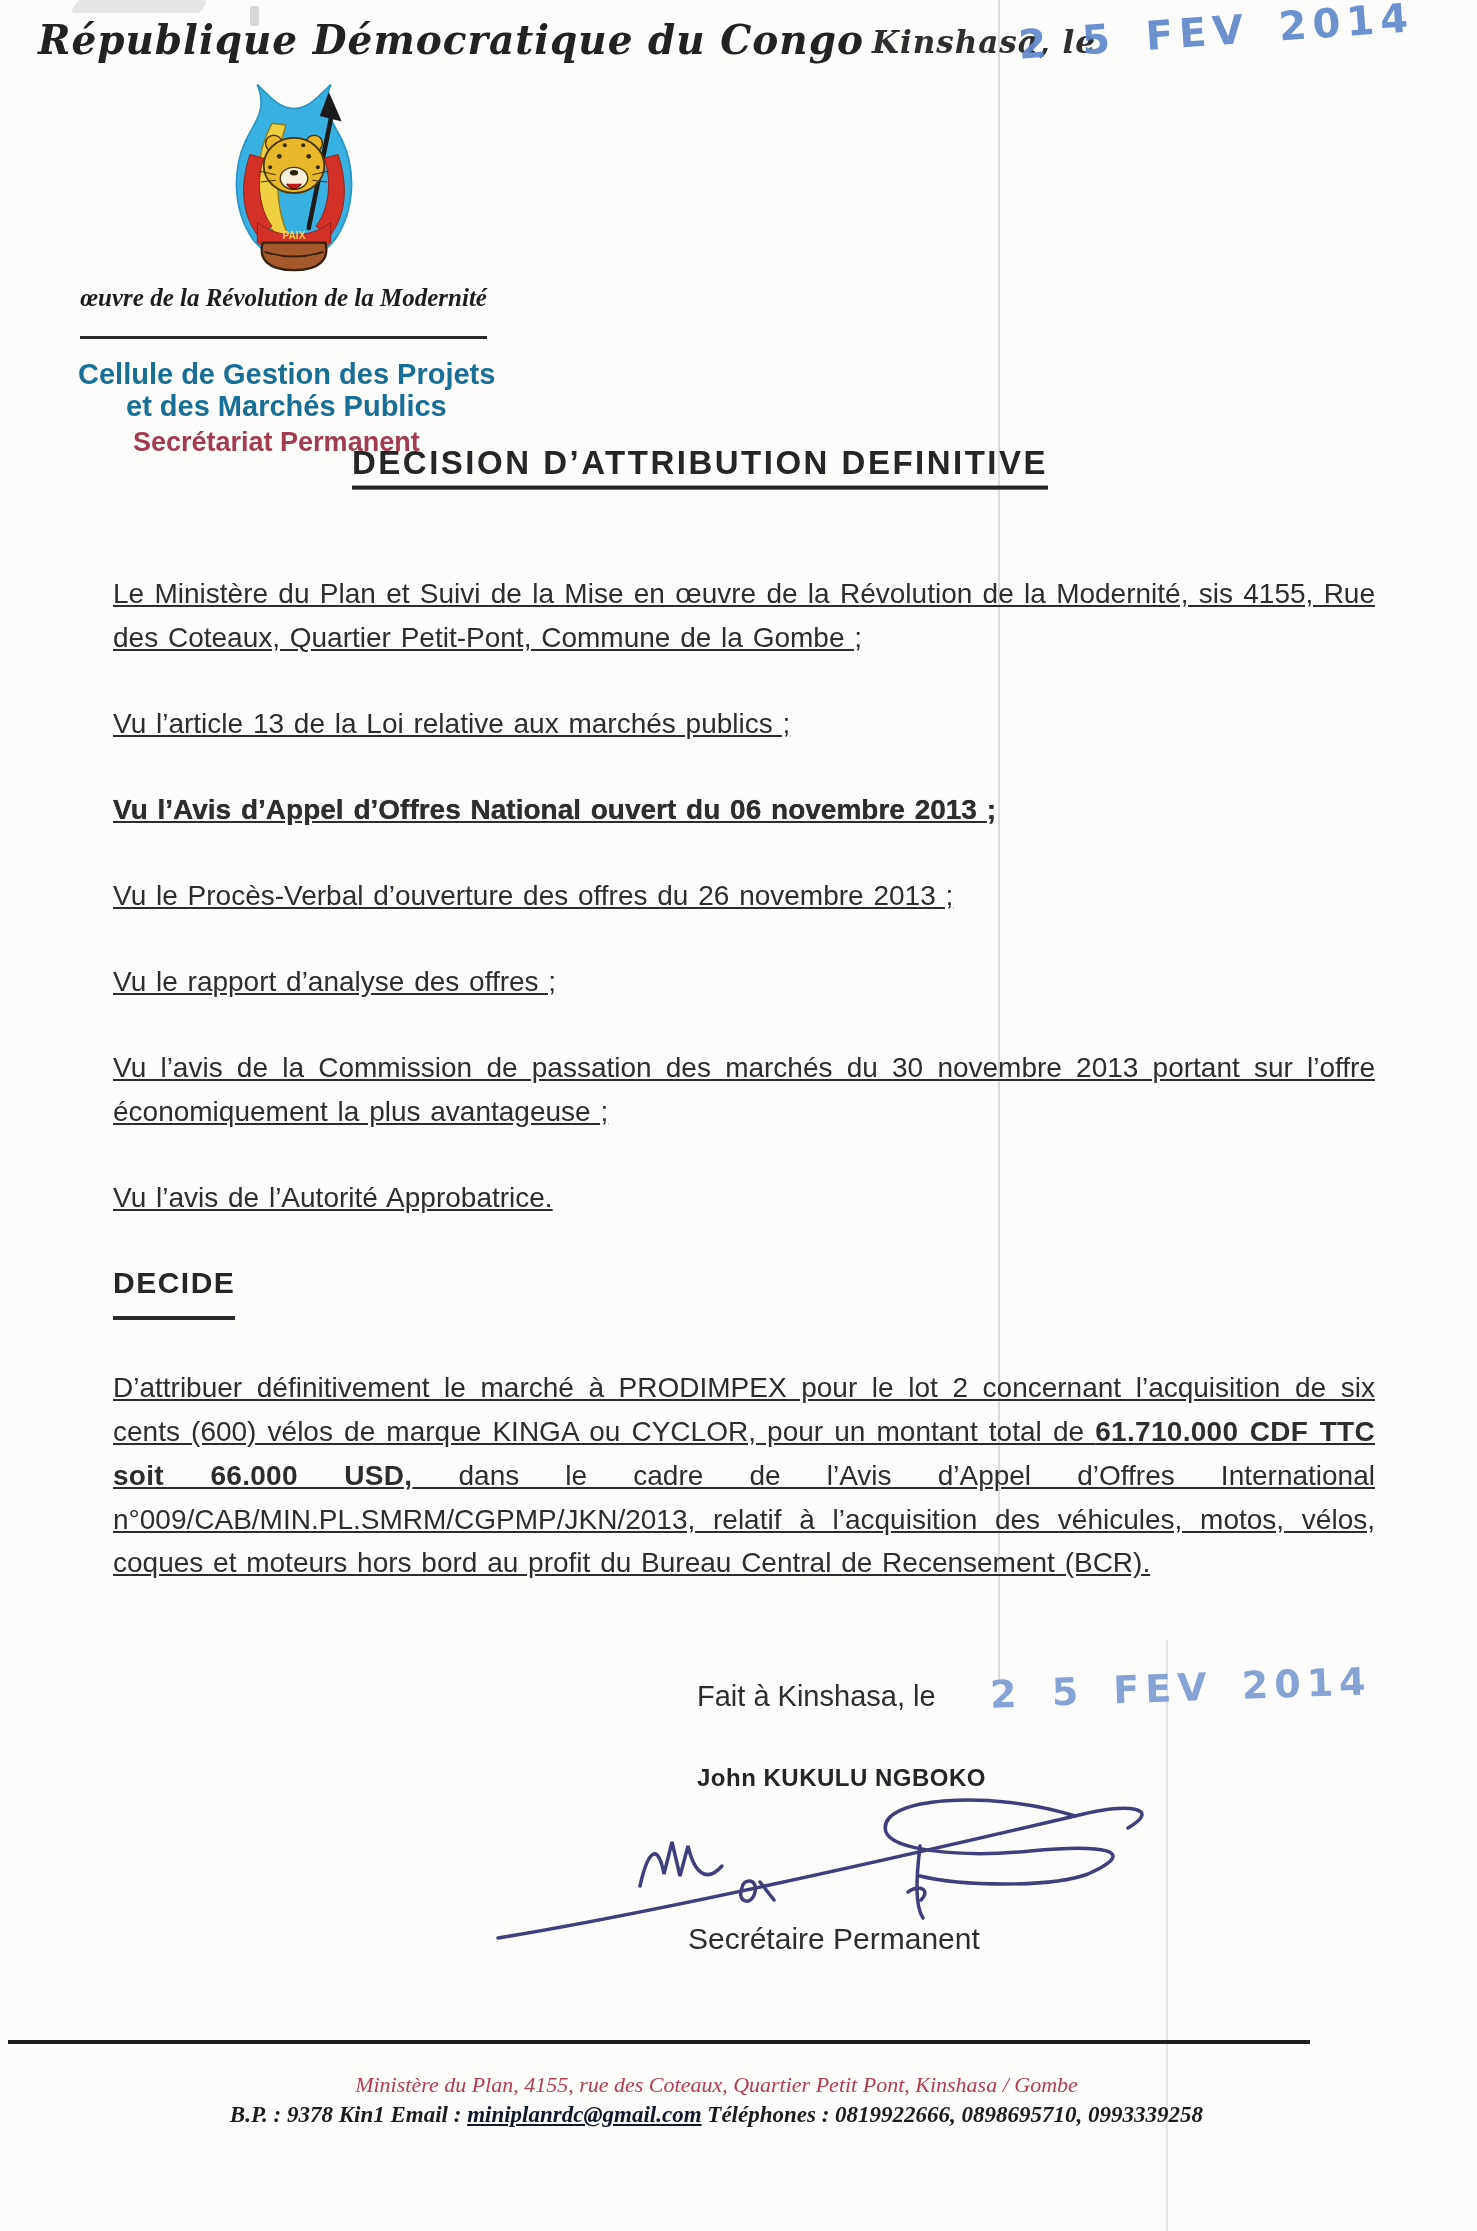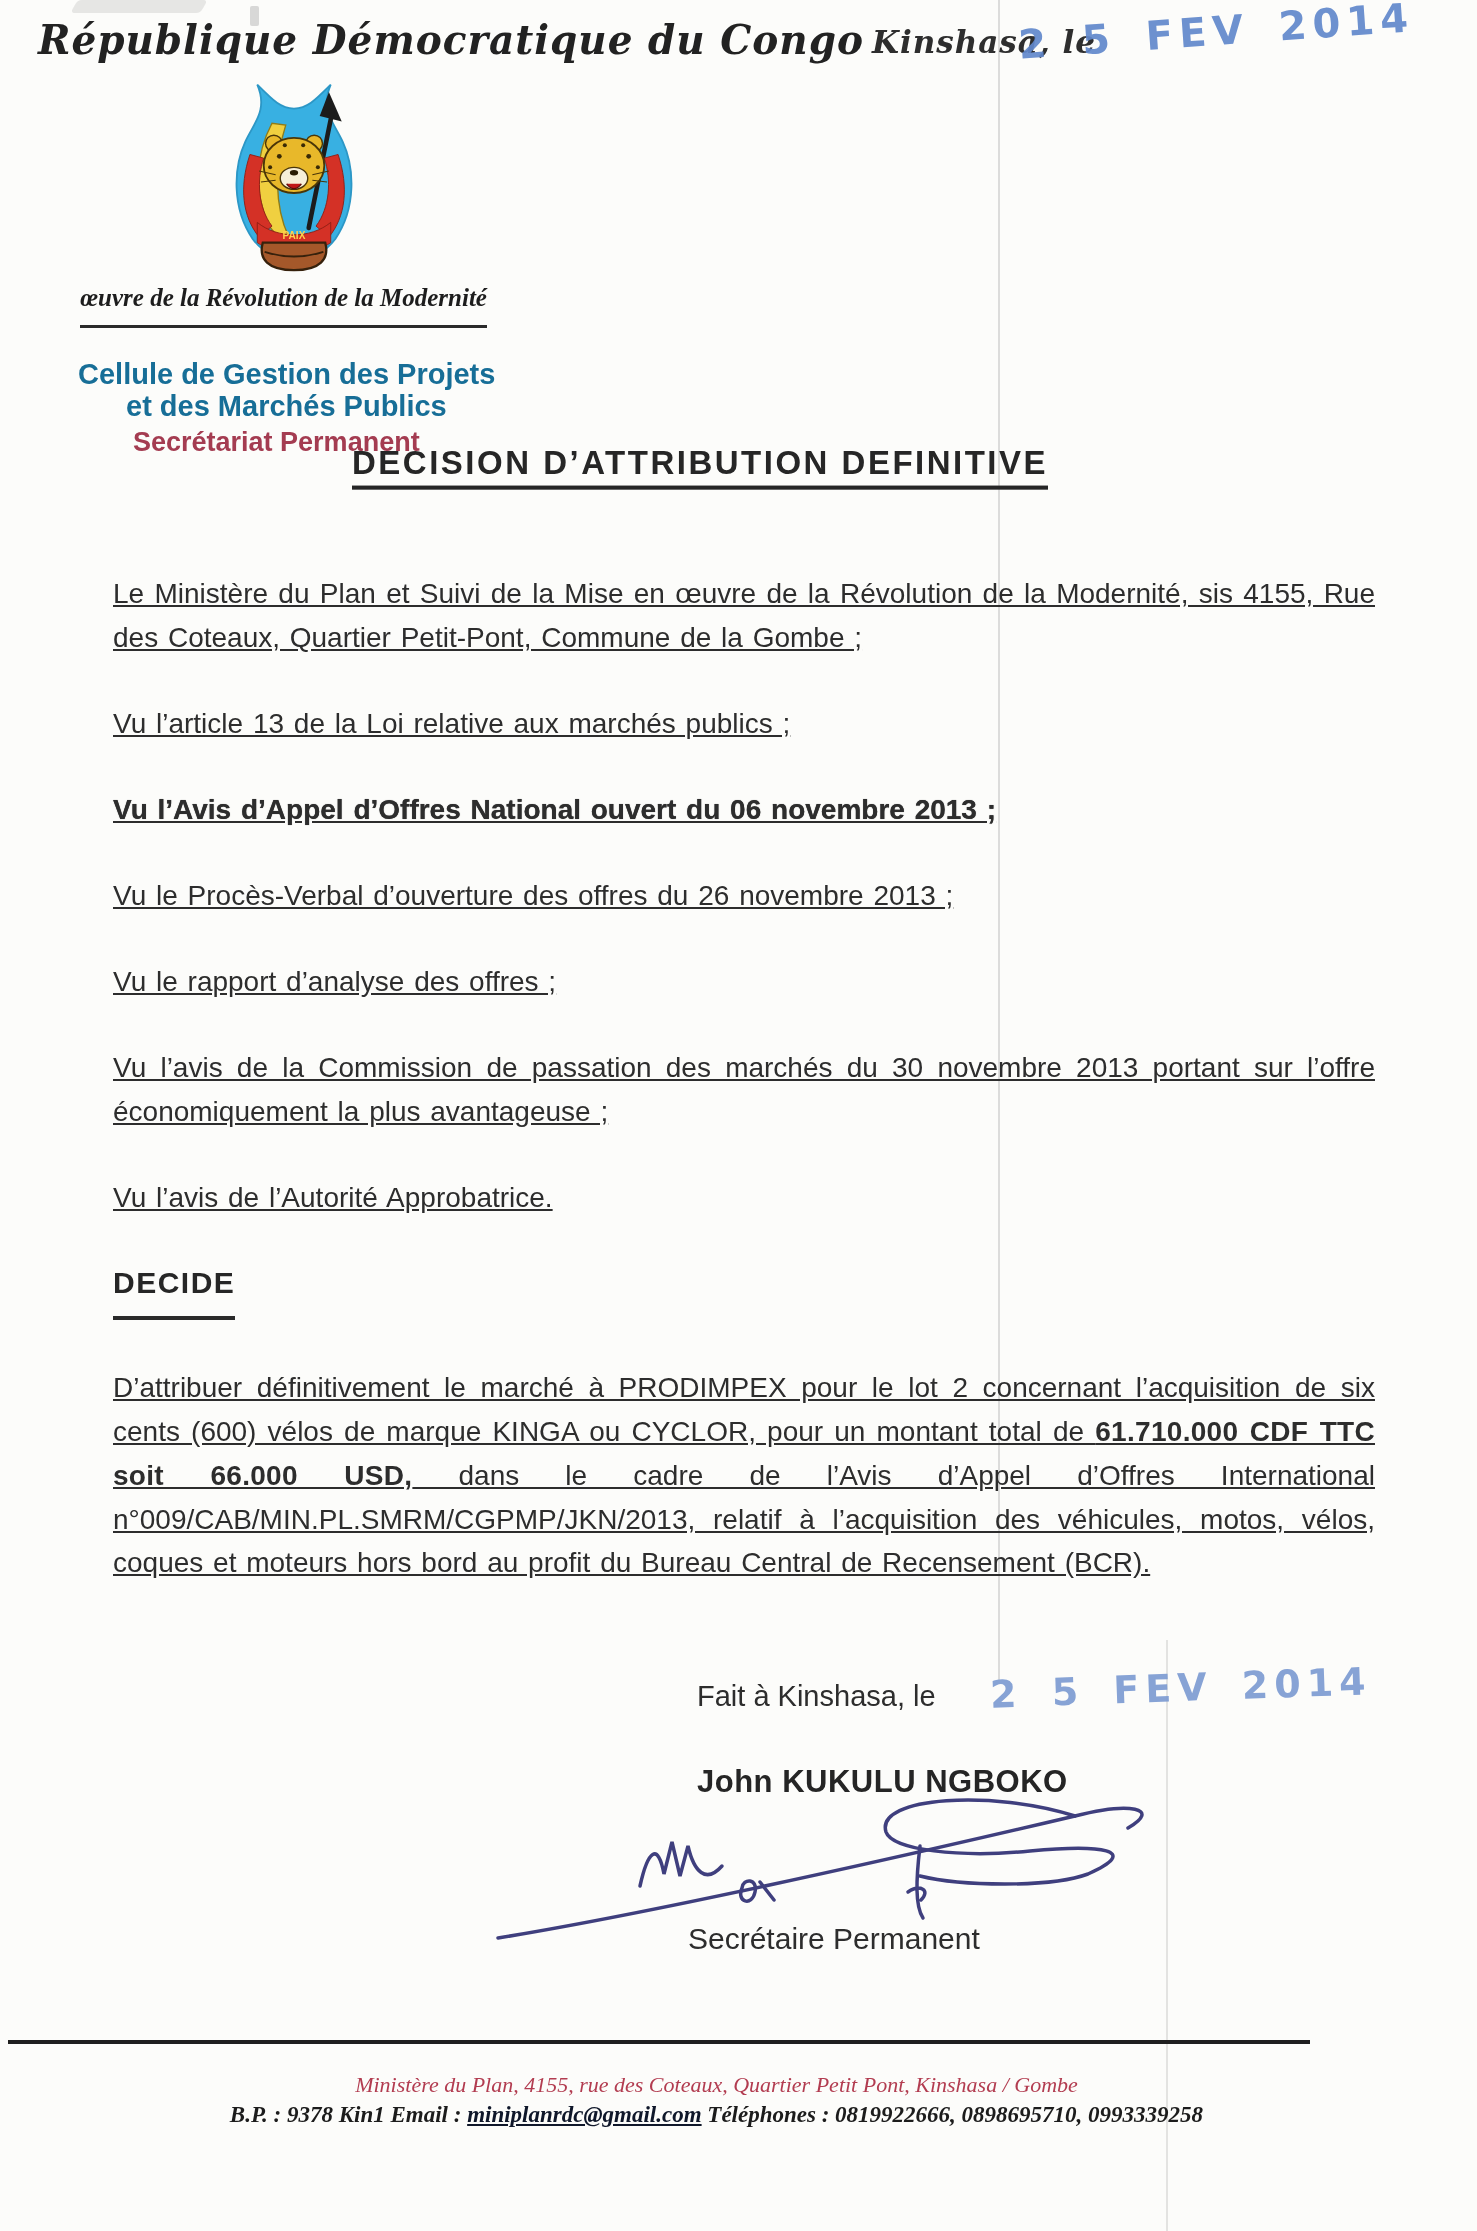--- a/index.html
+++ b/index.html
@@ -28,21 +28,21 @@
     font-family:"DejaVu Sans",sans-serif;font-weight:bold;color:#6188cc;
     letter-spacing:6px;word-spacing:10px;white-space:nowrap;
   }
   #stamp-top{position:absolute;left:1018px;top:8px;font-size:40px;transform:rotate(-4deg);opacity:.92;}
   #emblem{position:absolute;left:198px;top:70px;width:192px;height:202px;}
   #ministry{
     position:absolute;left:80px;top:280px;width:450px;
     font-family:"Liberation Serif",serif;font-style:italic;font-weight:bold;
     font-size:25px;line-height:1.45;color:#1d1d1d;
   }
-  #ministry .underlined{border-bottom:3px solid #2a2a2a;padding-bottom:9px;display:inline-block;}
+  #ministry .underlined{border-bottom:3px solid #2a2a2a;padding-bottom:20px;display:inline-block;}
   #unit{
     position:absolute;left:78px;top:358px;width:470px;
     font-weight:bold;font-size:29px;line-height:1.12;color:#176e97;
   }
   #unit .l2{margin-left:48px;}
   #unit .l3{margin-left:55px;color:#a43c51;font-size:27px;margin-top:4px;}
   #doc-title{
     position:absolute;left:352px;top:444px;
     font-size:33px;font-weight:bold;letter-spacing:2.5px;color:#262626;
     border-bottom:4px solid #262626;padding-bottom:3px;transform:scaleY(1.03);
@@ -56,21 +56,21 @@
   #doc-body p.heavy{font-weight:600;text-shadow:0 0 .7px #333;}
   #decide-heading{
     display:inline-block;font-weight:bold;font-size:30px;letter-spacing:1.5px;
     border-bottom:4px solid #2a2a2a;padding-bottom:10px;margin:-6px 0 46px 0;color:#262626;
   }
   #decision-para b{letter-spacing:.3px;}
   
   #fait-line{position:absolute;left:697px;top:1680px;font-size:29px;color:#2d2d2d;}
   #stamp-bottom{position:absolute;left:990px;top:1666px;font-size:38px;transform:rotate(-2deg);
     color:#7b9ad2;opacity:.9;}
-  #signer-name{position:absolute;left:697px;top:1764px;font-size:31px;font-weight:bold;
+  #signer-name{position:absolute;left:697px;top:1764px;font-size:24px;font-weight:bold;
     letter-spacing:.5px;color:#252525;text-align:center;}
   #signature-svg{position:absolute;left:490px;top:1788px;width:690px;height:160px;}
   #signer-role{position:absolute;left:688px;top:1922px;font-size:30px;color:#2d2d2d;}
   
   #footer-rule{position:absolute;left:8px;top:2040px;width:1302px;height:4px;background:#1f1f1f;}
   .footer-line{position:absolute;left:0;width:1433px;text-align:center;
     font-family:"Liberation Serif",serif;font-style:italic;}
   #footer-line1{top:2072px;font-size:22px;color:#b23c50;}
   #footer-line2{top:2102px;font-size:23px;font-weight:bold;color:#1c1c1c;}
   #footer-line2 .email{color:#0f172a;text-decoration:underline;}

